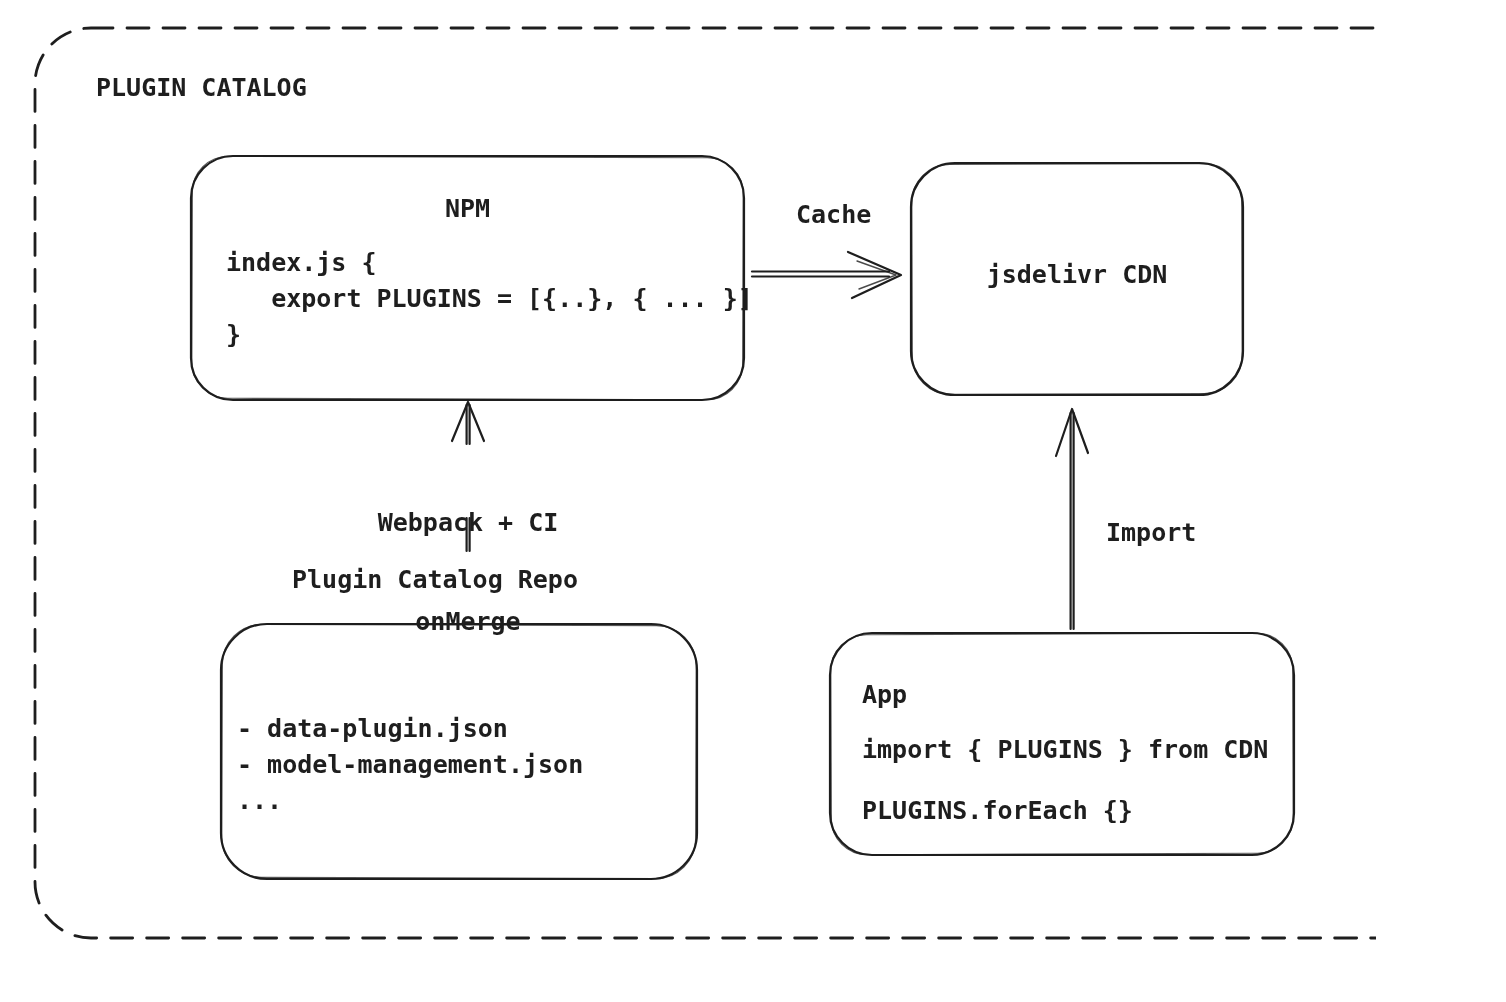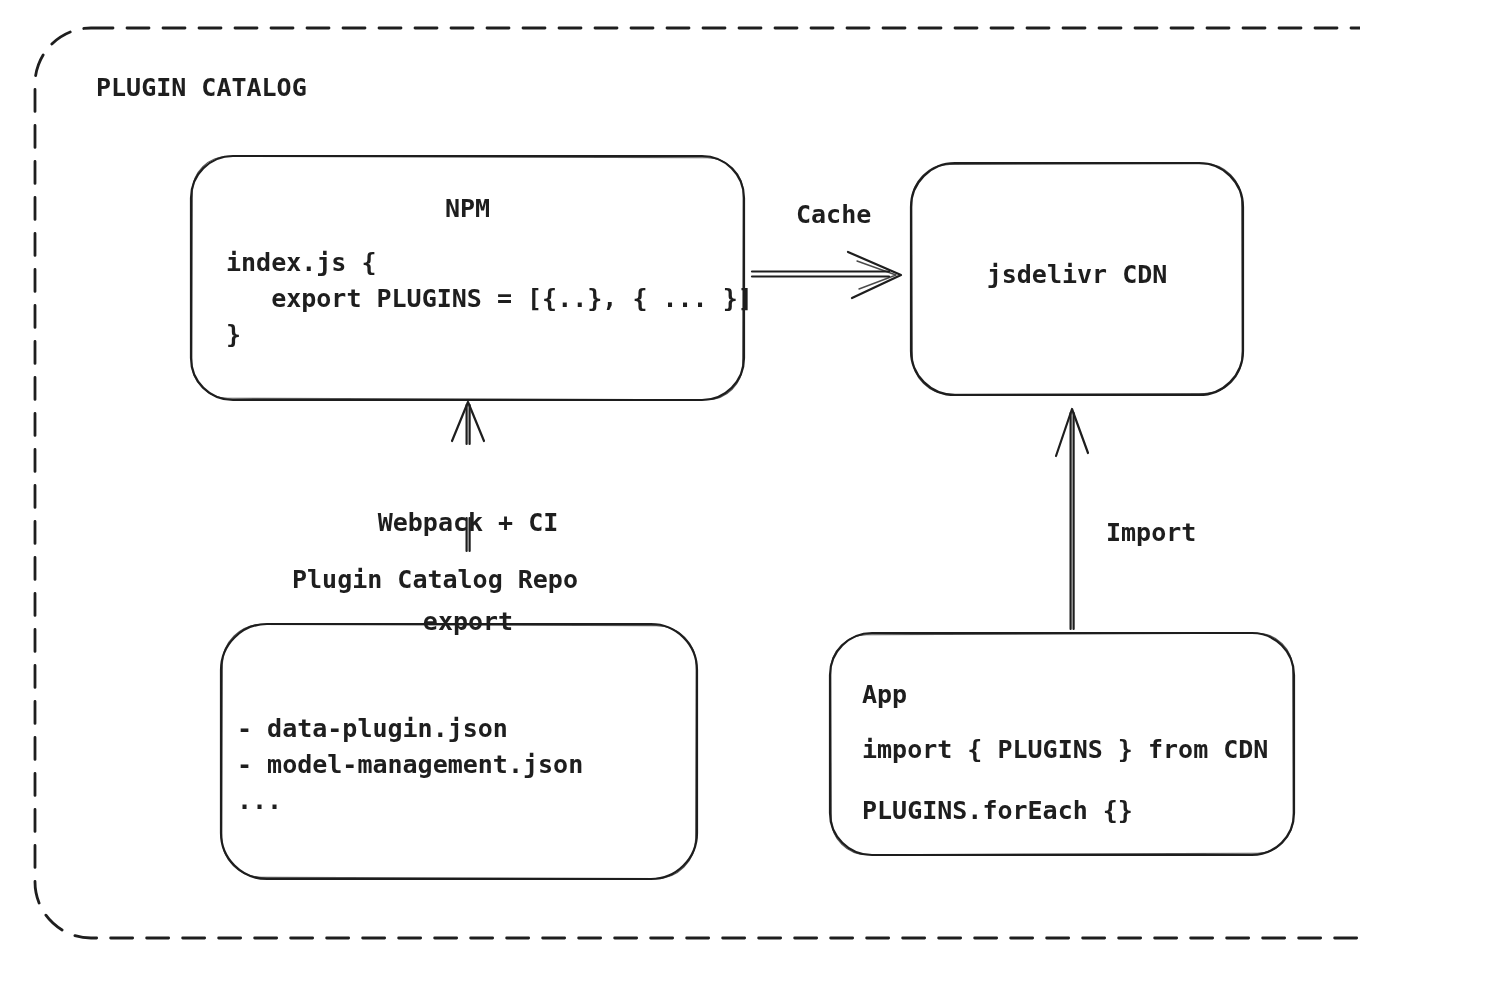--- a/index.html
+++ b/index.html
@@ -7,20 +7,21 @@
     --bg:#ffffff;
   }
   html,body{margin:0;padding:0;background:var(--bg);}
   .canvas{
     position:relative;
     width:1360px;height:1002px;
     background:var(--bg);
     font-family:"DejaVu Sans Mono","Liberation Mono",monospace;
     color:var(--ink);
     overflow:hidden;
+    padding-left:16px;
   }
   svg.shapes{position:absolute;left:0;top:0;}
   .t{
     position:absolute;
     font-size:25px;
     font-weight:600;
     line-height:36px;
     white-space:pre;
     color:var(--ink);
     margin:0;
@@ -77,21 +78,21 @@
   <pre class="t" style="left:226px;top:245px;">index.js {
    export PLUGINS = [{..}, { ... }]
 }</pre>
 
   <div class="t" style="left:796px;top:197px;">Cache</div>
 
   <div class="t center" style="left:911px;top:257px;width:332px;">jsdelivr CDN</div>
 
   <div class="t center lh33" style="left:318px;top:440px;width:300px;">
     <div>Webpack + CI</div>
-    <div>export</div>
+    <div>onMerge</div>
   </div>
 
   <div class="t center" style="left:235px;top:562px;width:400px;">Plugin Catalog Repo</div>
   <pre class="t" style="left:237px;top:702px;margin-top:9px;">- data-plugin.json
 - model-management.json
 ...</pre>
 
   <div class="t" style="left:862px;top:677px;">App</div>
   <div class="t" style="left:862px;top:732px;">import { PLUGINS } from CDN</div>
   <div class="t" style="left:862px;top:793px;">PLUGINS.forEach {}</div>

